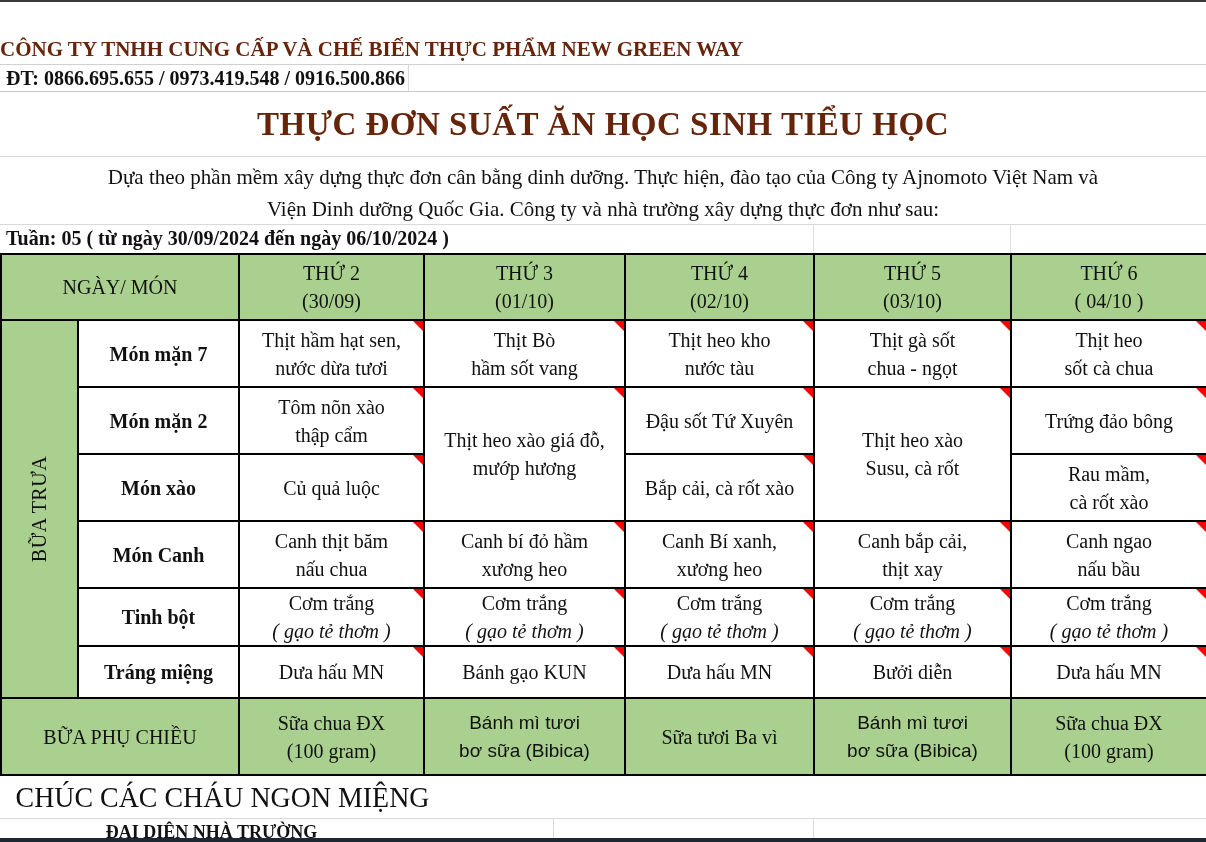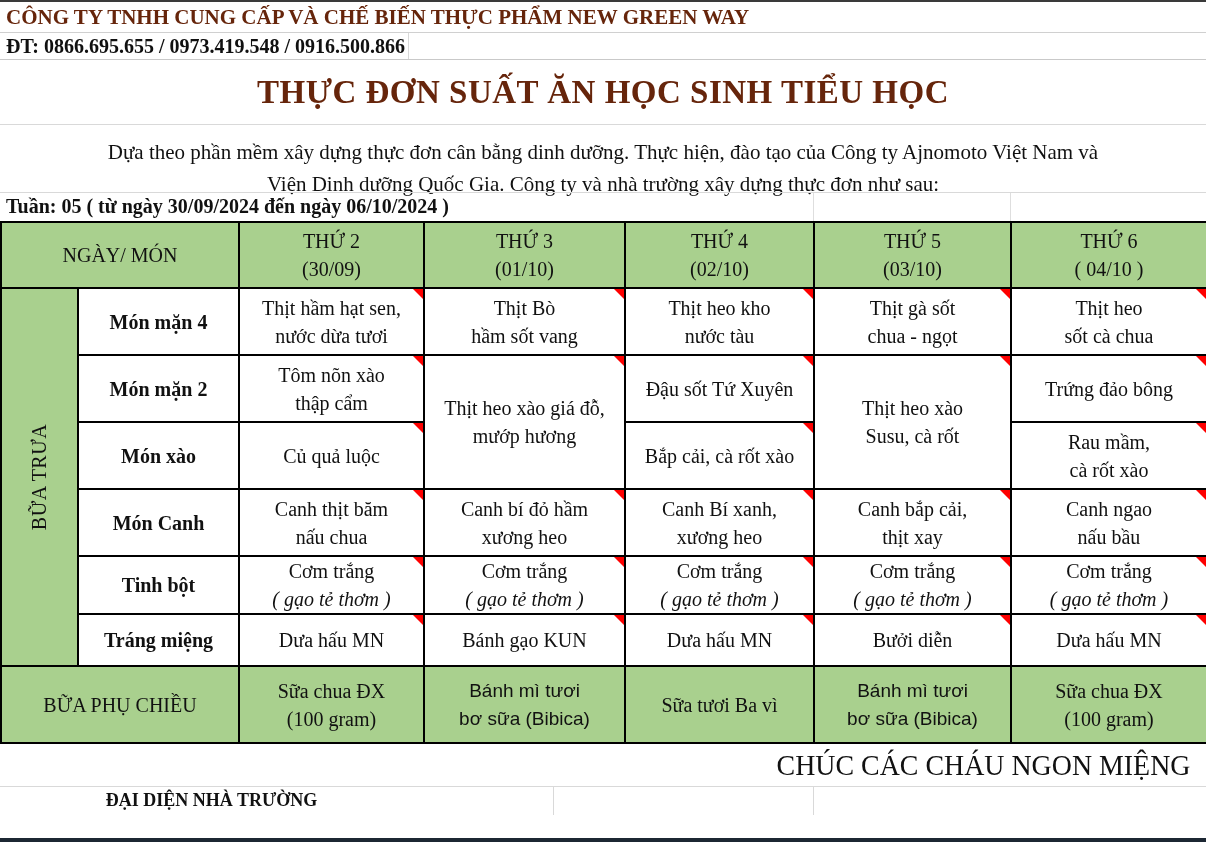--- a/index.html
+++ b/index.html
@@ -10,23 +10,24 @@
     color:#111;
     position:relative;
     border-top:2px solid #3a3a3a;
     box-sizing:border-box;
     overflow:hidden;
   }
   
   .company-row{
     height:30px;line-height:30px;
     font-size:21px;font-weight:bold;color:#66250b;
-    padding-left:6px;
+    padding-left:0;
     border-bottom:1px solid #d0d0d0;
     white-space:nowrap;
+    margin-top:32px;
   }
   .phone-row{
     height:26px;line-height:26px;
     font-size:20px;font-weight:bold;color:#101010;
     padding-left:6px;
     border-bottom:1px solid #c9c9c9;
     position:relative;
   }
   .phone-row .vline{position:absolute;top:0;bottom:0;left:408px;width:1px;background:#d9d9d9;}
   .title-row{
@@ -34,21 +35,21 @@
     display:flex;align-items:center;justify-content:center;
     font-size:33px;font-weight:bold;color:#66250b;
     letter-spacing:0.5px;
   }
   .desc-row{
     height:68px;
     border-top:1px solid #d9d9d9;
     font-size:21px;line-height:32px;
     text-align:center;
     white-space:pre-line;
-    padding-top:11px;
+    padding-top:4px;
     box-sizing:border-box;
   }
   .week-row{
     height:29px;line-height:27px;
     border-top:1px solid #d9d9d9;
     font-size:20px;font-weight:bold;
     padding-left:6px;
     position:relative;
     box-sizing:border-box;
   }
@@ -98,21 +99,21 @@
   .marker{
     position:absolute;top:0;right:0;
     width:0;height:0;
     border-top:10px solid #fe0000;
     border-left:10px solid transparent;
   }
 
   
   .wish-row{
     height:42px;
-    display:flex;align-items:center;justify-content:flex-end;margin-left:19px;
+    display:flex;align-items:center;justify-content:flex-start;
   }
   .wish-row .txt-wish{
     font-size:30px;letter-spacing:0px;
     transform:scaleX(0.93);
     white-space:nowrap;
   }
   .reps-row{
     height:28px;
     border-top:1px solid #d9d9d9;
     position:relative;
@@ -174,21 +175,21 @@
     <td class="green day">THỨ 6
 ( 04/10 )</td>
   </tr>
 
   <tr class="r1">
     <td rowspan="6" class="green lunch-cell">
       <div class="rot">
             <span class="vtext">BỮA TRƯA</span>
           </div>
     </td>
-    <td class="rowlabel">Món mặn 4</td>
+    <td class="rowlabel">Món mặn 7</td>
     <td><span class="marker"></span><span class="txt">Thịt hầm hạt sen,
 nước dừa tươi</span></td>
     <td><span class="marker"></span><span class="txt">Thịt Bò
 hầm sốt vang</span></td>
     <td><span class="marker"></span><span class="txt">Thịt heo kho
 nước tàu</span></td>
     <td><span class="marker"></span><span class="txt">Thịt gà sốt
 chua - ngọt</span></td>
     <td><span class="marker"></span><span class="txt">Thịt heo
 sốt cà chua</span></td>

